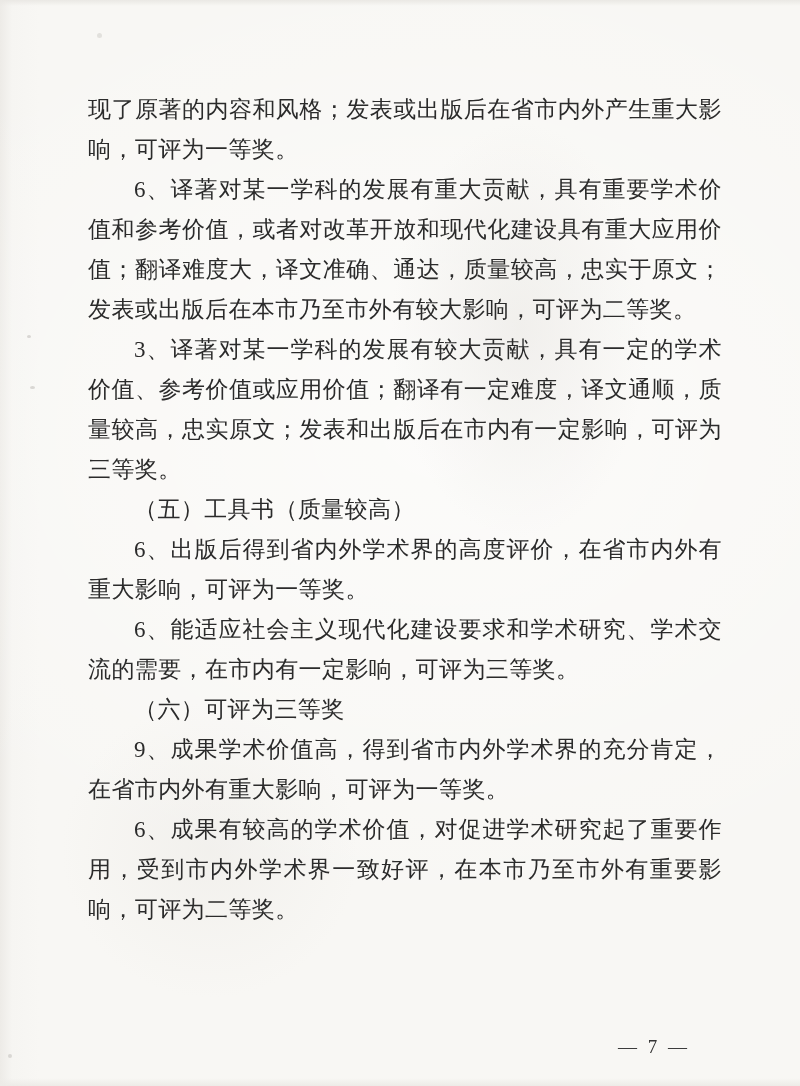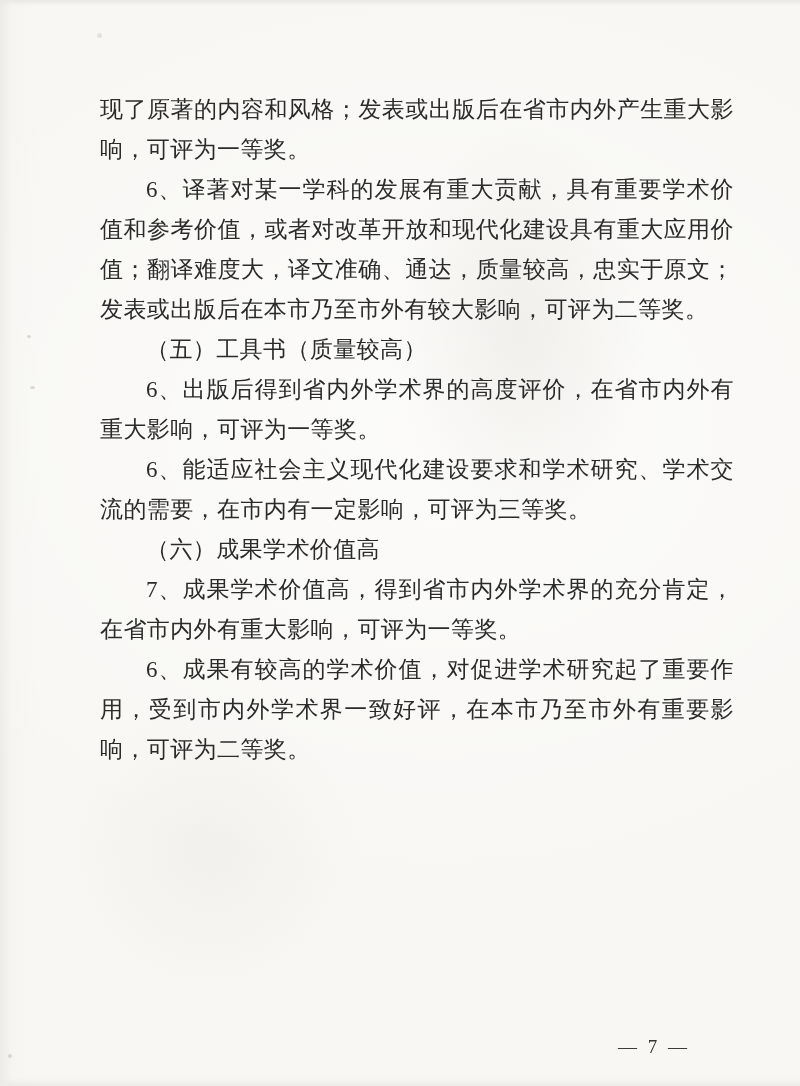--- a/index.html
+++ b/index.html
@@ -41,21 +41,21 @@
     position: absolute; background: #b9b6b1; border-radius: 50%;
     pointer-events: none;
   }
   .speck-1 { left: 97px;  top: 33px;   width: 5px; height: 5px; opacity: .35; }
   .speck-2 { left: 27px;  top: 335px;  width: 4px; height: 3px; opacity: .5; }
   .speck-3 { left: 30px;  top: 386px;  width: 5px; height: 3px; opacity: .5; }
   .speck-4 { left: 8px;   top: 1054px; width: 4px; height: 4px; opacity: .45; }
 
   .doc-text {
     position: absolute;
-    left: 100px;
+    left: 88px;
     top: 90px;
     width: 634px;
     font-size: 23px;
     line-height: 40px;
     letter-spacing: 0.4px;
     color: #2b2b2b;
     text-align: justify;
   }
   .doc-text p {
     margin: 0;
@@ -85,22 +85,23 @@
   <div class="shade shade-a"></div>
   <div class="shade shade-b"></div>
   <div class="speck speck-1"></div>
   <div class="speck speck-2"></div>
   <div class="speck speck-3"></div>
   <div class="speck speck-4"></div>
 
   <div class="doc-text">
     <p class="continuation">现了原著的内容和风格；发表或出版后在省市内外产生重大影响，可评为一等奖。</p>
     <p>6、译著对某一学科的发展有重大贡献，具有重要学术价值和参考价值，或者对改革开放和现代化建设具有重大应用价值；翻译难度大，译文准确、通达，质量较高，忠实于原文；发表或出版后在本市乃至市外有较大影响，可评为二等奖。</p>
+    <p>3、译著对某一学科的发展有较大贡献，具有一定的学术价值、参考价值或应用价值；翻译有一定难度，译文通顺，质量较高，忠实原文；发表和出版后在市内有一定影响，可评为三等奖。</p>
     <p>（五）工具书（质量较高）</p>
     <p>6、出版后得到省内外学术界的高度评价，在省市内外有重大影响，可评为一等奖。</p>
     <p>6、能适应社会主义现代化建设要求和学术研究、学术交流的需要，在市内有一定影响，可评为三等奖。</p>
-    <p>（六）成果学术价值高</p>
-    <p>7、成果学术价值高，得到省市内外学术界的充分肯定，在省市内外有重大影响，可评为一等奖。</p>
+    <p>（六）可评为三等奖</p>
+    <p>9、成果学术价值高，得到省市内外学术界的充分肯定，在省市内外有重大影响，可评为一等奖。</p>
     <p>6、成果有较高的学术价值，对促进学术研究起了重要作用，受到市内外学术界一致好评，在本市乃至市外有重要影响，可评为二等奖。</p>
   </div>
 
   <div class="page-number">— 7 —</div>
 </div>
 
 </body></html>

